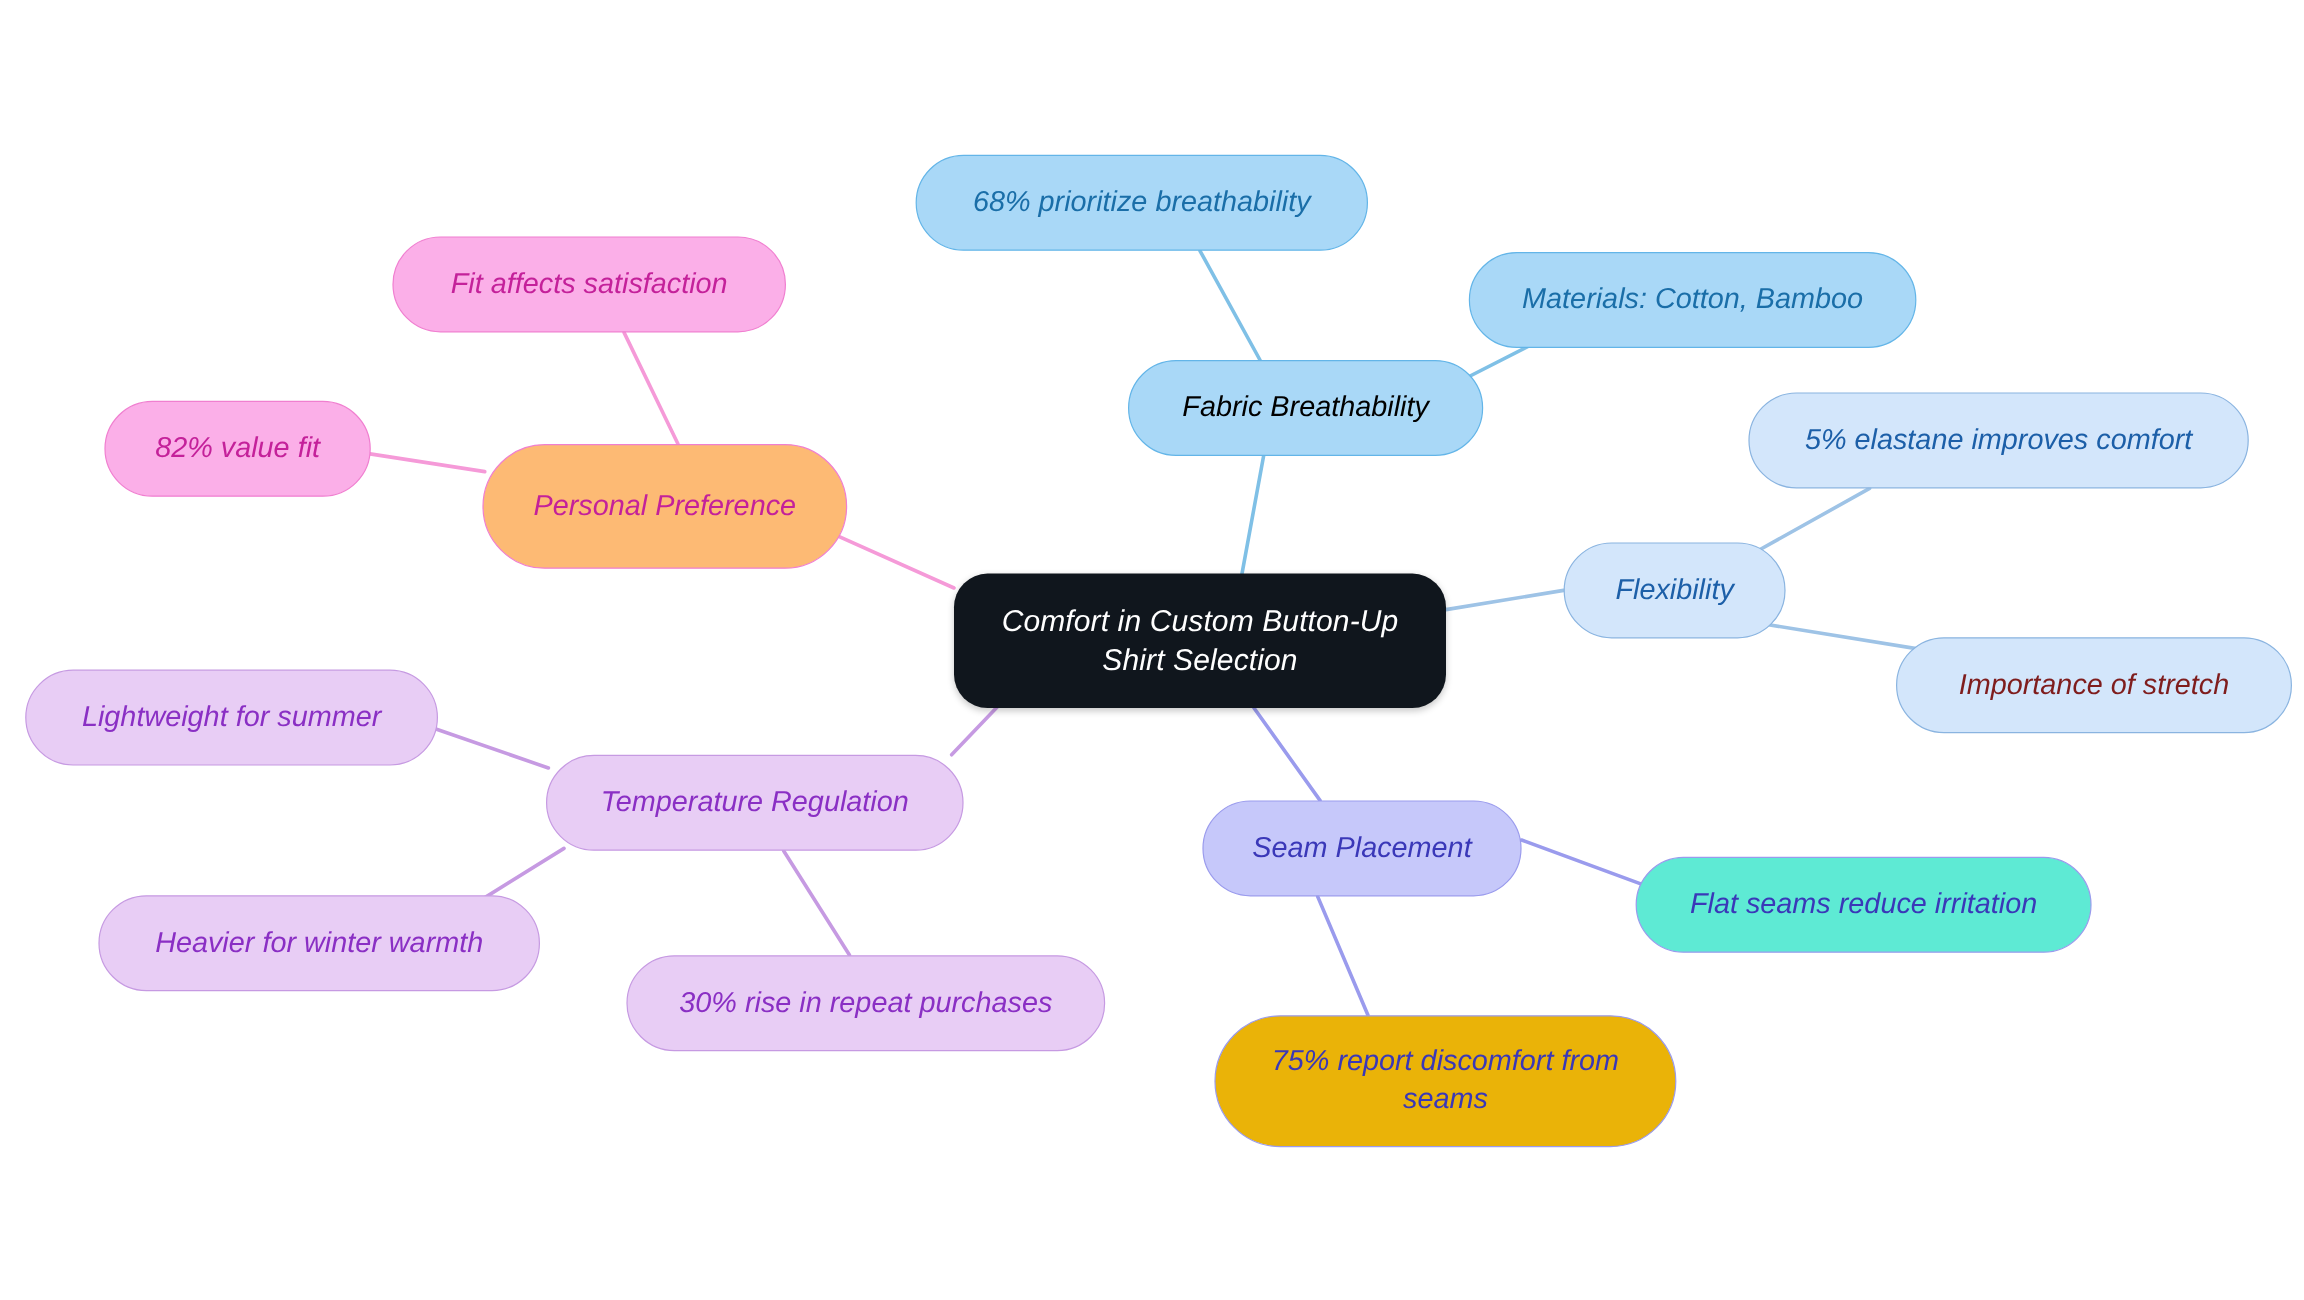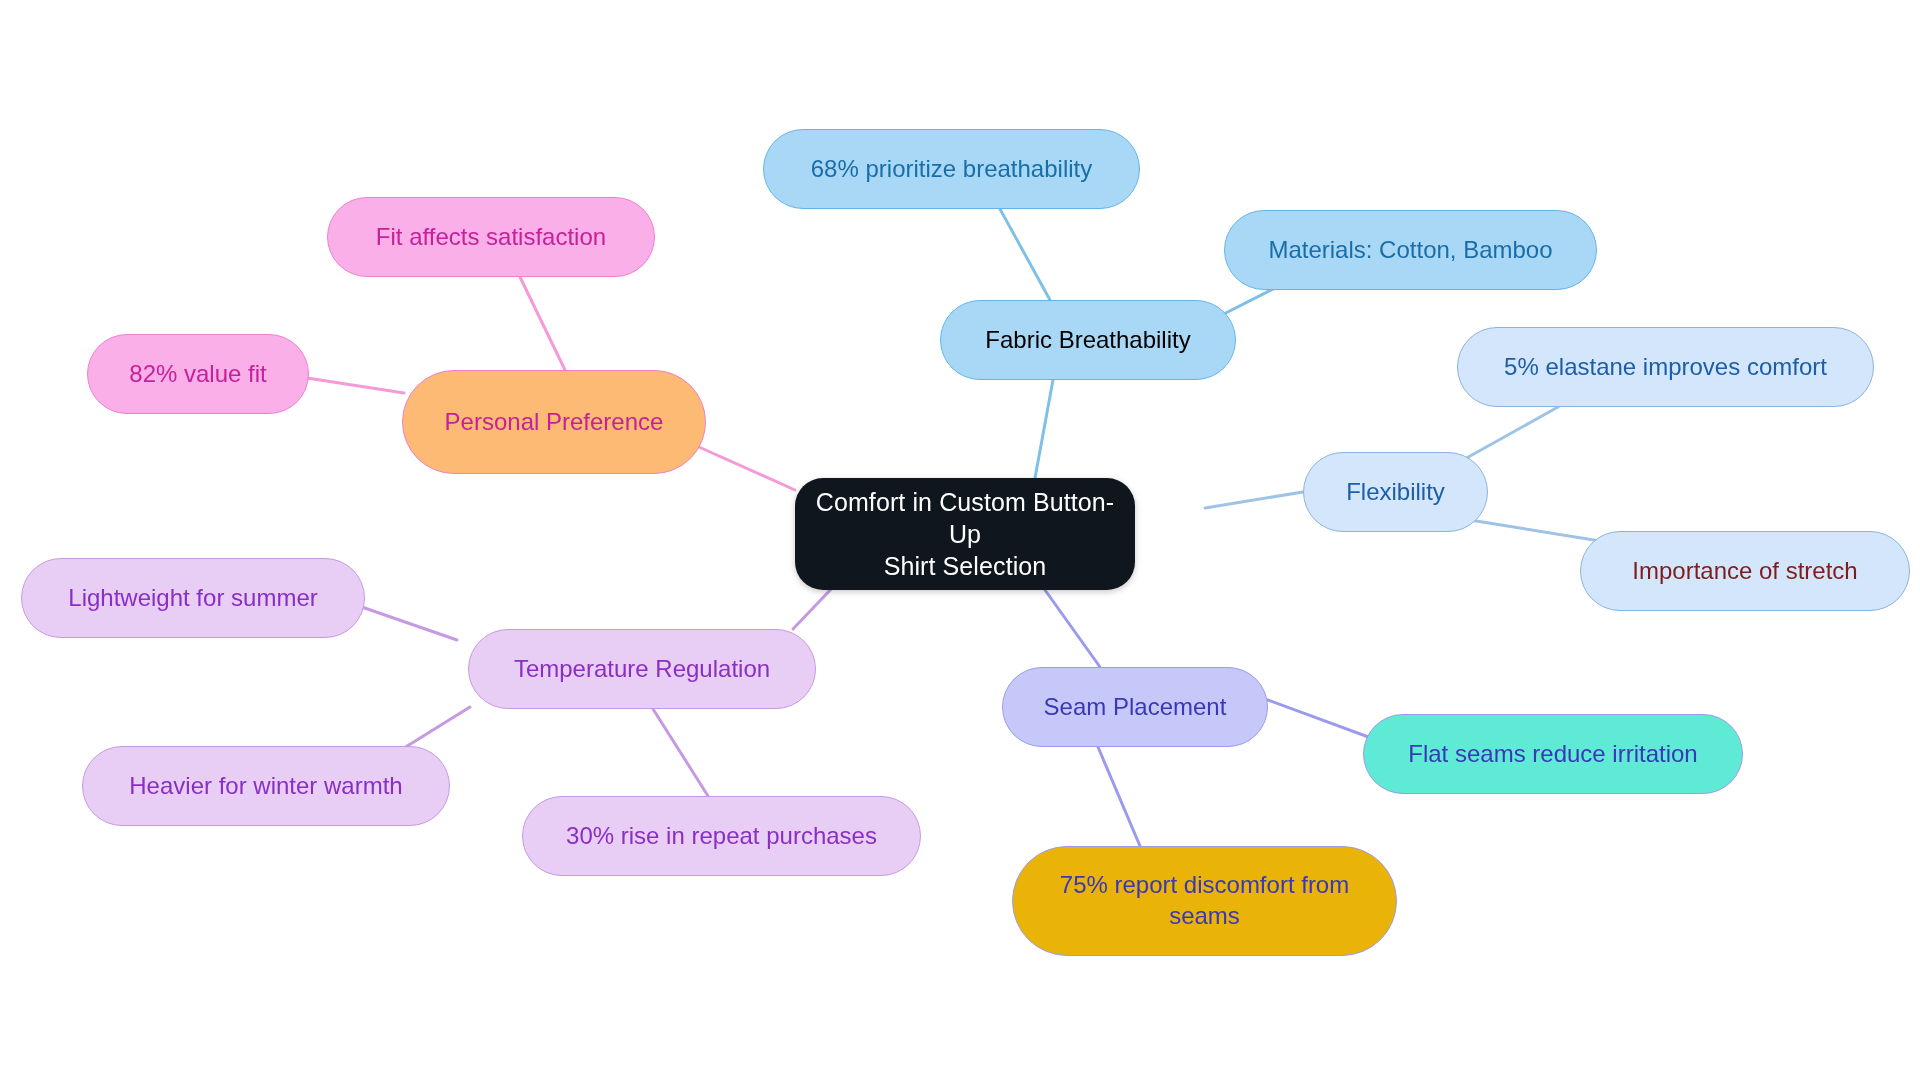--- a/index.html
+++ b/index.html
@@ -33,20 +33,21 @@
     display: flex;
     align-items: center;
     justify-content: center;
     text-align: center;
     border-radius: 999px;
     border-style: solid;
     border-width: 1.5px;
     line-height: 1.28;
     padding: 0 16px;
     white-space: pre-line;
+    font-style: italic;
   }
   .node.root {
     border-radius: 28px;
     border-width: 0;
     color: #ffffff;
     background: #10161d;
     box-shadow: 0 2px 6px rgba(0,0,0,0.22);
     font-size: 25px;
     letter-spacing: 0.1px;
   }
@@ -73,33 +74,33 @@
       <line x1="1098" y1="747" x2="1140" y2="846" stroke="#9a9bed" stroke-width="3" stroke-linecap="round"></line>
       <line x1="835" y1="585" x2="793" y2="629" stroke="#c69ae2" stroke-width="3" stroke-linecap="round"></line>
       <line x1="457" y1="640" x2="356" y2="605" stroke="#c69ae2" stroke-width="3" stroke-linecap="round"></line>
       <line x1="470" y1="707" x2="404" y2="748" stroke="#c69ae2" stroke-width="3" stroke-linecap="round"></line>
       <line x1="653" y1="709" x2="708" y2="796" stroke="#c69ae2" stroke-width="3" stroke-linecap="round"></line>
       <line x1="795" y1="490" x2="690" y2="443" stroke="#f59ad8" stroke-width="3" stroke-linecap="round"></line>
       <line x1="565" y1="370" x2="520" y2="277" stroke="#f59ad8" stroke-width="3" stroke-linecap="round"></line>
       <line x1="404" y1="393" x2="307" y2="378" stroke="#f59ad8" stroke-width="3" stroke-linecap="round"></line>
     </svg>
   <div id="nodes">
-      <div class="node root" style="left: 795px; top: 478px; width: 340px; height: 112px;"><span>Comfort in Custom Button-Up
+      <div class="node root" style="left: 795px; top: 478px; width: 410px; height: 112px;"><span>Comfort in Custom Button-Up
 Shirt Selection</span></div>
       <div class="node branch" style="left: 940px; top: 300px; width: 296px; height: 80px; background: rgb(169, 216, 247); border-color: rgb(99, 181, 232); color: #000000;"><span>Fabric Breathability</span></div>
       <div class="node leaf" style="left: 763px; top: 129px; width: 377px; height: 80px; background: rgb(169, 216, 247); border-color: rgb(99, 181, 232); color: rgb(26, 110, 168);"><span>68% prioritize breathability</span></div>
       <div class="node leaf" style="left: 1224px; top: 182px; width: 373px; height: 80px; background: rgb(169, 216, 247); border-color: rgb(99, 181, 232); color: rgb(26, 110, 168); margin-top: 28px;"><span>Materials: Cotton, Bamboo</span></div>
       <div class="node branch" style="left: 1303px; top: 452px; width: 185px; height: 80px; background: rgb(211, 230, 251); border-color: rgb(138, 180, 224); color: rgb(28, 95, 168);"><span>Flexibility</span></div>
       <div class="node leaf" style="left: 1457px; top: 327px; width: 417px; height: 80px; background: rgb(211, 230, 251); border-color: rgb(138, 180, 224); color: rgb(28, 95, 168);"><span>5% elastane improves comfort</span></div>
       <div class="node leaf" style="left: 1580px; top: 531px; width: 330px; height: 80px; background: rgb(211, 230, 251); border-color: rgb(138, 180, 224); color: #7f1d1d;"><span>Importance of stretch</span></div>
       <div class="node branch" style="left: 1002px; top: 667px; width: 266px; height: 80px; background: rgb(198, 200, 250); border-color: rgb(154, 155, 237); color: rgb(58, 56, 184);"><span>Seam Placement</span></div>
       <div class="node leaf" style="left: 1363px; top: 714px; width: 380px; height: 80px; background: #5eead4; border-color: rgb(154, 155, 237); color: rgb(58, 56, 184);"><span>Flat seams reduce irritation</span></div>
       <div class="node leaf" style="left: 1012px; top: 846px; width: 385px; height: 110px; background: #eab308; border-color: rgb(154, 155, 237); color: rgb(58, 56, 184);"><span>75% report discomfort from
 seams</span></div>
-      <div class="node branch" style="left: 468px; top: 629px; width: 348px; height: 80px; background: rgb(232, 205, 245); border-color: rgb(198, 154, 226); color: rgb(138, 47, 196);"><span>Temperature Regulation</span></div>
+      <div class="node branch" style="left: 455px; top: 629px; width: 348px; height: 80px; background: rgb(232, 205, 245); border-color: rgb(198, 154, 226); color: rgb(138, 47, 196);"><span>Temperature Regulation</span></div>
       <div class="node leaf" style="left: 21px; top: 558px; width: 344px; height: 80px; background: rgb(232, 205, 245); border-color: rgb(198, 154, 226); color: rgb(138, 47, 196);"><span>Lightweight for summer</span></div>
       <div class="node leaf" style="left: 82px; top: 746px; width: 368px; height: 80px; background: rgb(232, 205, 245); border-color: rgb(198, 154, 226); color: rgb(138, 47, 196);"><span>Heavier for winter warmth</span></div>
       <div class="node leaf" style="left: 522px; top: 796px; width: 399px; height: 80px; background: rgb(232, 205, 245); border-color: rgb(198, 154, 226); color: rgb(138, 47, 196);"><span>30% rise in repeat purchases</span></div>
       <div class="node branch" style="left: 402px; top: 370px; width: 304px; height: 104px; background: #fdba74; border-color: rgb(240, 127, 208); color: rgb(196, 33, 154);"><span>Personal Preference</span></div>
       <div class="node leaf" style="left: 327px; top: 197px; width: 328px; height: 80px; background: rgb(251, 175, 232); border-color: rgb(240, 127, 208); color: rgb(196, 33, 154);"><span>Fit affects satisfaction</span></div>
       <div class="node leaf" style="left: 87px; top: 334px; width: 222px; height: 80px; background: rgb(251, 175, 232); border-color: rgb(240, 127, 208); color: rgb(196, 33, 154);"><span>82% value fit</span></div>
     </div>
 </div>
 
 </body></html>

